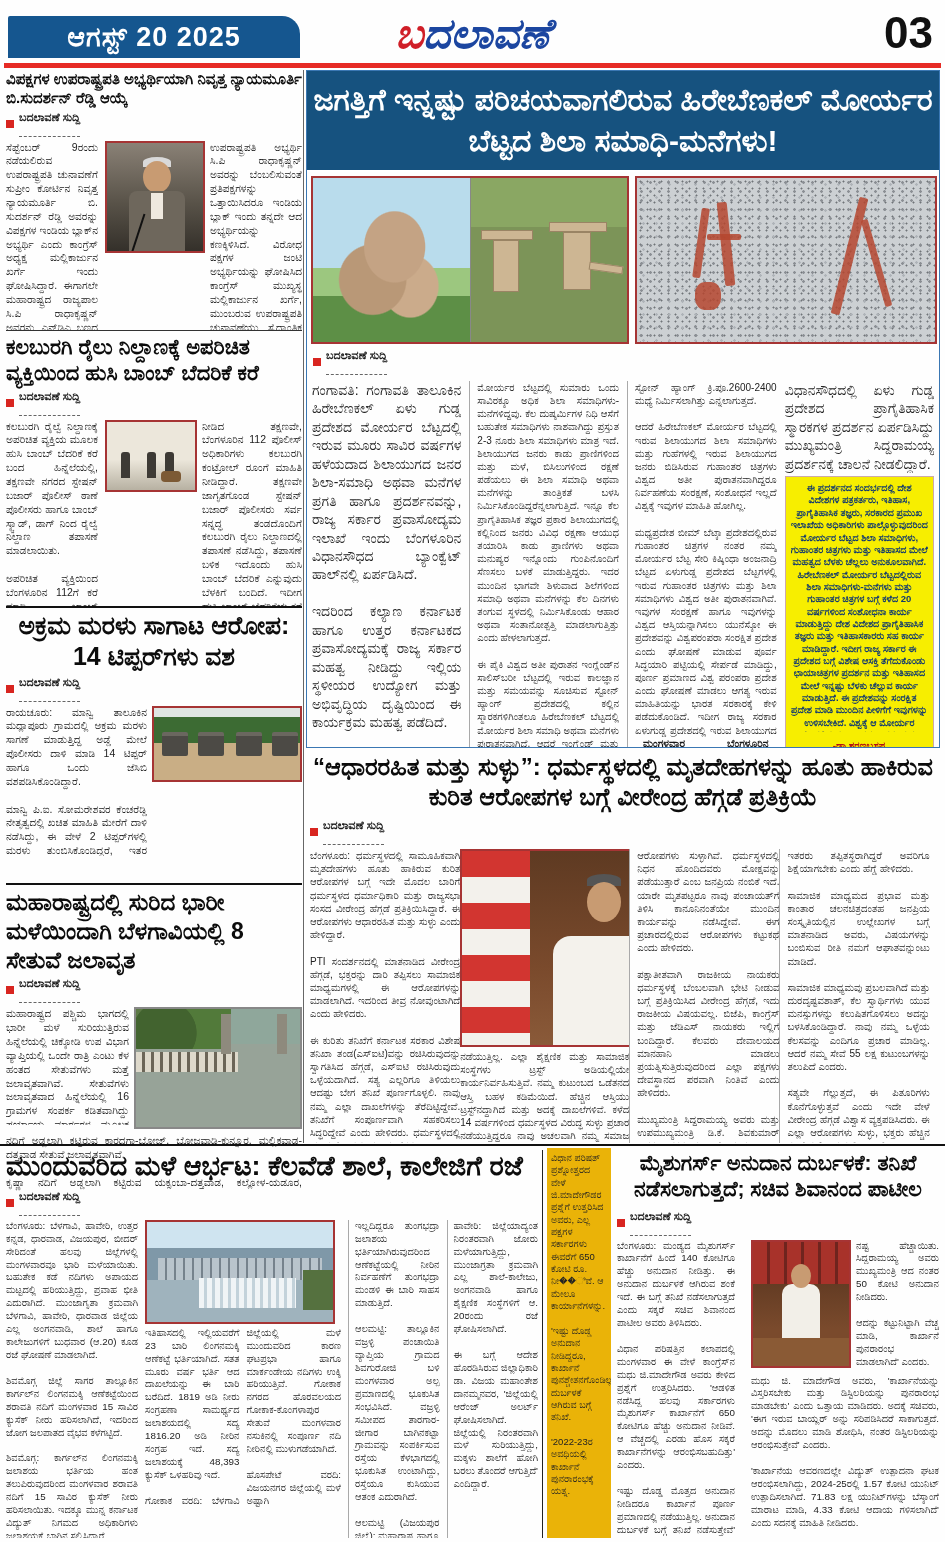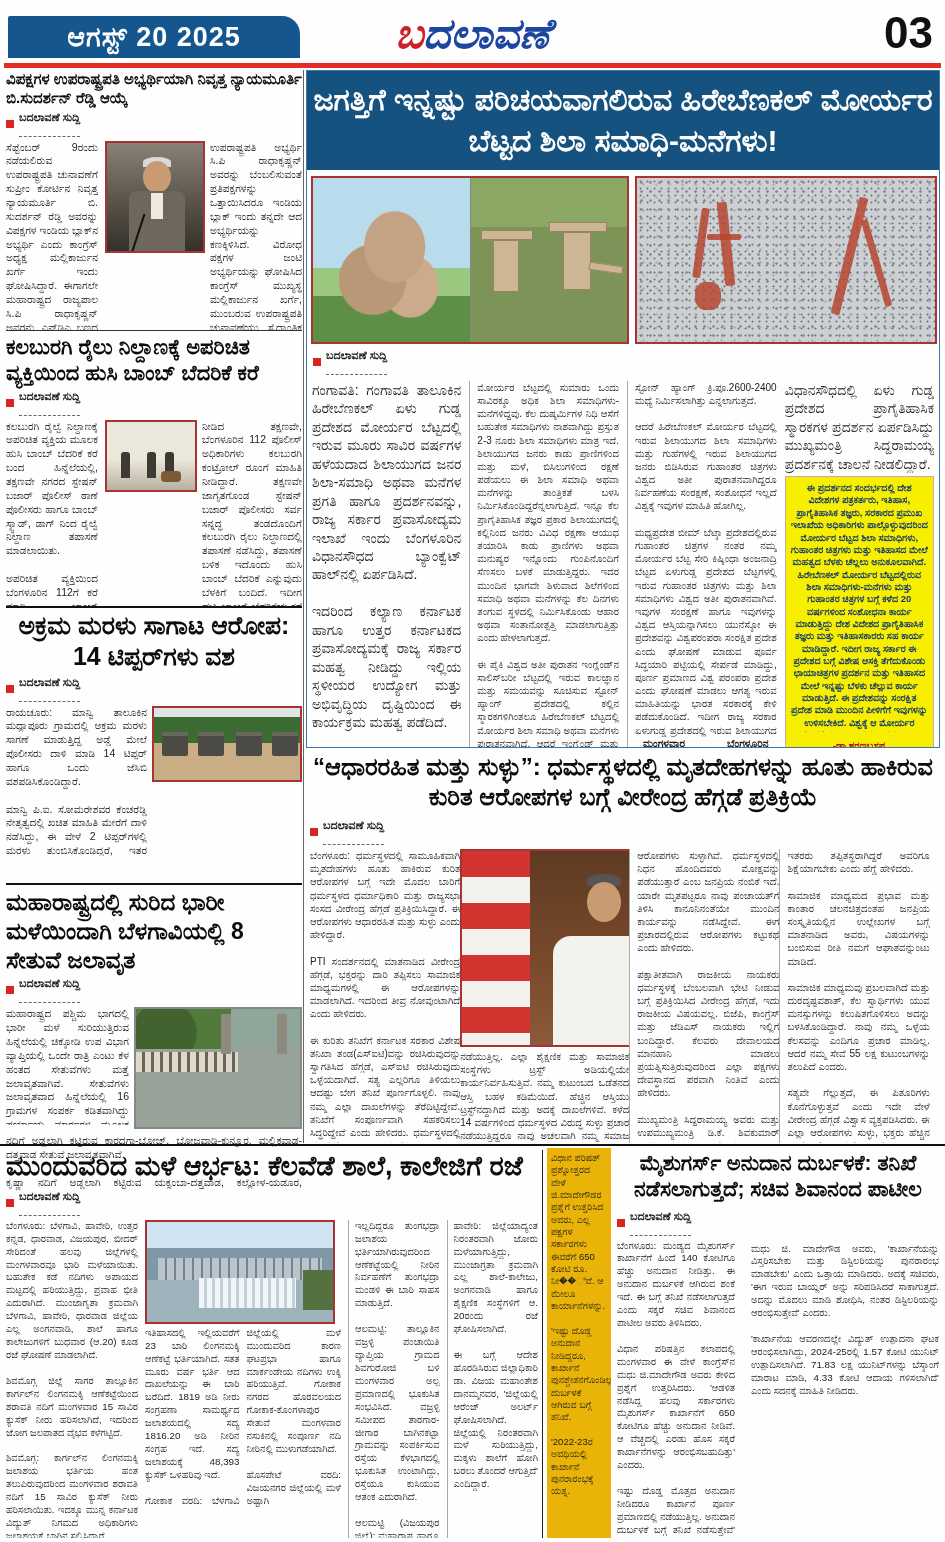--- a/index.html
+++ b/index.html
@@ -386,20 +386,31 @@
         </div>
       <div class="msrow" data-interactable="false">
         <div class="body" style="width:118px;flex:none;font-size:9.8px;" data-interactable="false">ಬೆಂಗಳೂರು: ಮಂಡ್ಯದ ಮೈಶುಗರ್ಸ್ ಕಾರ್ಖಾನೆಗೆ ಹಿಂದೆ 140 ಕೋಟಿಗೂ ಹೆಚ್ಚು ಅನುದಾನ ನೀಡಿತ್ತು. ಈ ಅನುದಾನ ದುರ್ಬಳಕೆ ಆಗಿರುವ ಶಂಕೆ ಇದೆ. ಈ ಬಗ್ಗೆ ತನಿಖೆ ನಡೆಸಲಾಗುತ್ತದೆ ಎಂದು ಸಕ್ಕರೆ ಸಚಿವ ಶಿವಾನಂದ ಪಾಟೀಲ ಅವರು ತಿಳಿಸಿದರು.
 
 ವಿಧಾನ ಪರಿಷತ್ತಿನ ಕಲಾಪದಲ್ಲಿ ಮಂಗಳವಾರ ಈ ವೇಳೆ ಕಾಂಗ್ರೆಸ್‌ನ ಮಧು ಜಿ.ಮಾದೇಗೌಡ ಅವರು ಕೇಳಿದ ಪ್ರಶ್ನೆಗೆ ಉತ್ತರಿಸಿದರು. 'ಆಡಳಿತ ನಡೆಸಿದ್ದ ಹಲವು ಸರ್ಕಾರಗಳು ಮೈಶುಗರ್ಸ್ ಕಾರ್ಖಾನೆಗೆ 650 ಕೋಟಿಗೂ ಹೆಚ್ಚು ಅನುದಾನ ನೀಡಿವೆ. ಆ ವೆಚ್ಚದಲ್ಲಿ ಎರಡು ಹೊಸ ಸಕ್ಕರೆ ಕಾರ್ಖಾನೆಗಳನ್ನು ಆರಂಭಿಸಬಹುದಿತ್ತು' ಎಂದರು.
 
 ಇಷ್ಟು ದೊಡ್ಡ ಮೊತ್ತದ ಅನುದಾನ ನೀಡಿದರೂ ಕಾರ್ಖಾನೆ ಪೂರ್ಣ ಪ್ರಮಾಣದಲ್ಲಿ ನಡೆಯುತ್ತಿಲ್ಲ. ಅನುದಾನ ದುರ್ಬಳಕೆ ಬಗ್ಗೆ ತನಿಖೆ ನಡೆಸುತ್ತೇವೆ' ಎಂದರು.
 
 '2022-23ರ ಅವಧಿಯಲ್ಲಿ ಕಾರ್ಖಾನೆ ಪುನರಾರಂಭಕ್ಕೆ ಯತ್ನ ಮಾಡಲಾಯಿತಾದರೂ,</div>
         <div style="flex:1;overflow:hidden;" data-interactable="false">
+          <div style="display:flex;gap:5px;" data-interactable="false">
+            <div class="ph ph-council" data-interactable="false">
+              <div class="chairs" data-interactable="false"></div>
+              <div class="man" data-interactable="false"></div>
+              <div class="face" data-interactable="false"></div>
+              <div class="desk" data-interactable="false"></div>
+            </div>
+            <div class="body" style="flex:1;font-size:9.8px;height:132px;" data-interactable="false">ನಷ್ಟ ಹೆಚ್ಚಾಯಿತು. ಸಿದ್ದರಾಮಯ್ಯ ಅವರು ಮುಖ್ಯಮಂತ್ರಿ ಆದ ನಂತರ 50 ಕೋಟಿ ಅನುದಾನ ನೀಡಿದರು.
+
+ಆದನ್ನು ಕಟ್ಟುನಿಟ್ಟಾಗಿ ವೆಚ್ಚ ಮಾಡಿ, ಕಾರ್ಖಾನೆ ಪುನರಾರಂಭ ಮಾಡಲಾಗಿದೆ' ಎಂದರು.</div>
+          </div>
           <div class="body" style="font-size:9.8px;margin-top:3px;height:160px;" data-interactable="false">ಮಧು ಜಿ. ಮಾದೇಗೌಡ ಅವರು, 'ಕಾರ್ಖಾನೆಯನ್ನು ವಿಸ್ತರಿಸಬೇಕು ಮತ್ತು ಡಿಸ್ಟಿಲರಿಯನ್ನು ಪುನರಾರಂಭ ಮಾಡಬೇಕು' ಎಂದು ಒತ್ತಾಯ ಮಾಡಿದರು. ಅದಕ್ಕೆ ಸಚಿವರು, 'ಈಗ ಇರುವ ಬಾಯ್ಲರ್ ಅನ್ನು ಸರಿಪಡಿಸಿದರೆ ಸಾಕಾಗುತ್ತದೆ. ಅದನ್ನು ಮೊದಲು ಮಾಡಿ ಶೋಧಿಸಿ, ನಂತರ ಡಿಸ್ಟಿಲರಿಯನ್ನು ಆರಂಭಿಸುತ್ತೇವೆ' ಎಂದರು.
 
 'ಕಾರ್ಖಾನೆಯ ಆವರಣದಲ್ಲೇ ವಿದ್ಯುತ್ ಉತ್ಪಾದನಾ ಘಟಕ ಆರಂಭಿಸಲಾಗಿದ್ದು, 2024-25ರಲ್ಲಿ 1.57 ಕೋಟಿ ಯುನಿಟ್ ಉತ್ಪಾದಿಸಲಾಗಿದೆ. 71.83 ಲಕ್ಷ ಯುನಿಟ್‌ಗಳನ್ನು ಬೆಸ್ಕಾಂಗೆ ಮಾರಾಟ ಮಾಡಿ, 4.33 ಕೋಟಿ ಆದಾಯ ಗಳಿಸಲಾಗಿದೆ' ಎಂದು ಸದನಕ್ಕೆ ಮಾಹಿತಿ ನೀಡಿದರು.</div>
         </div>
       </div>
     </div>
   </div>
 
 </div>
 

